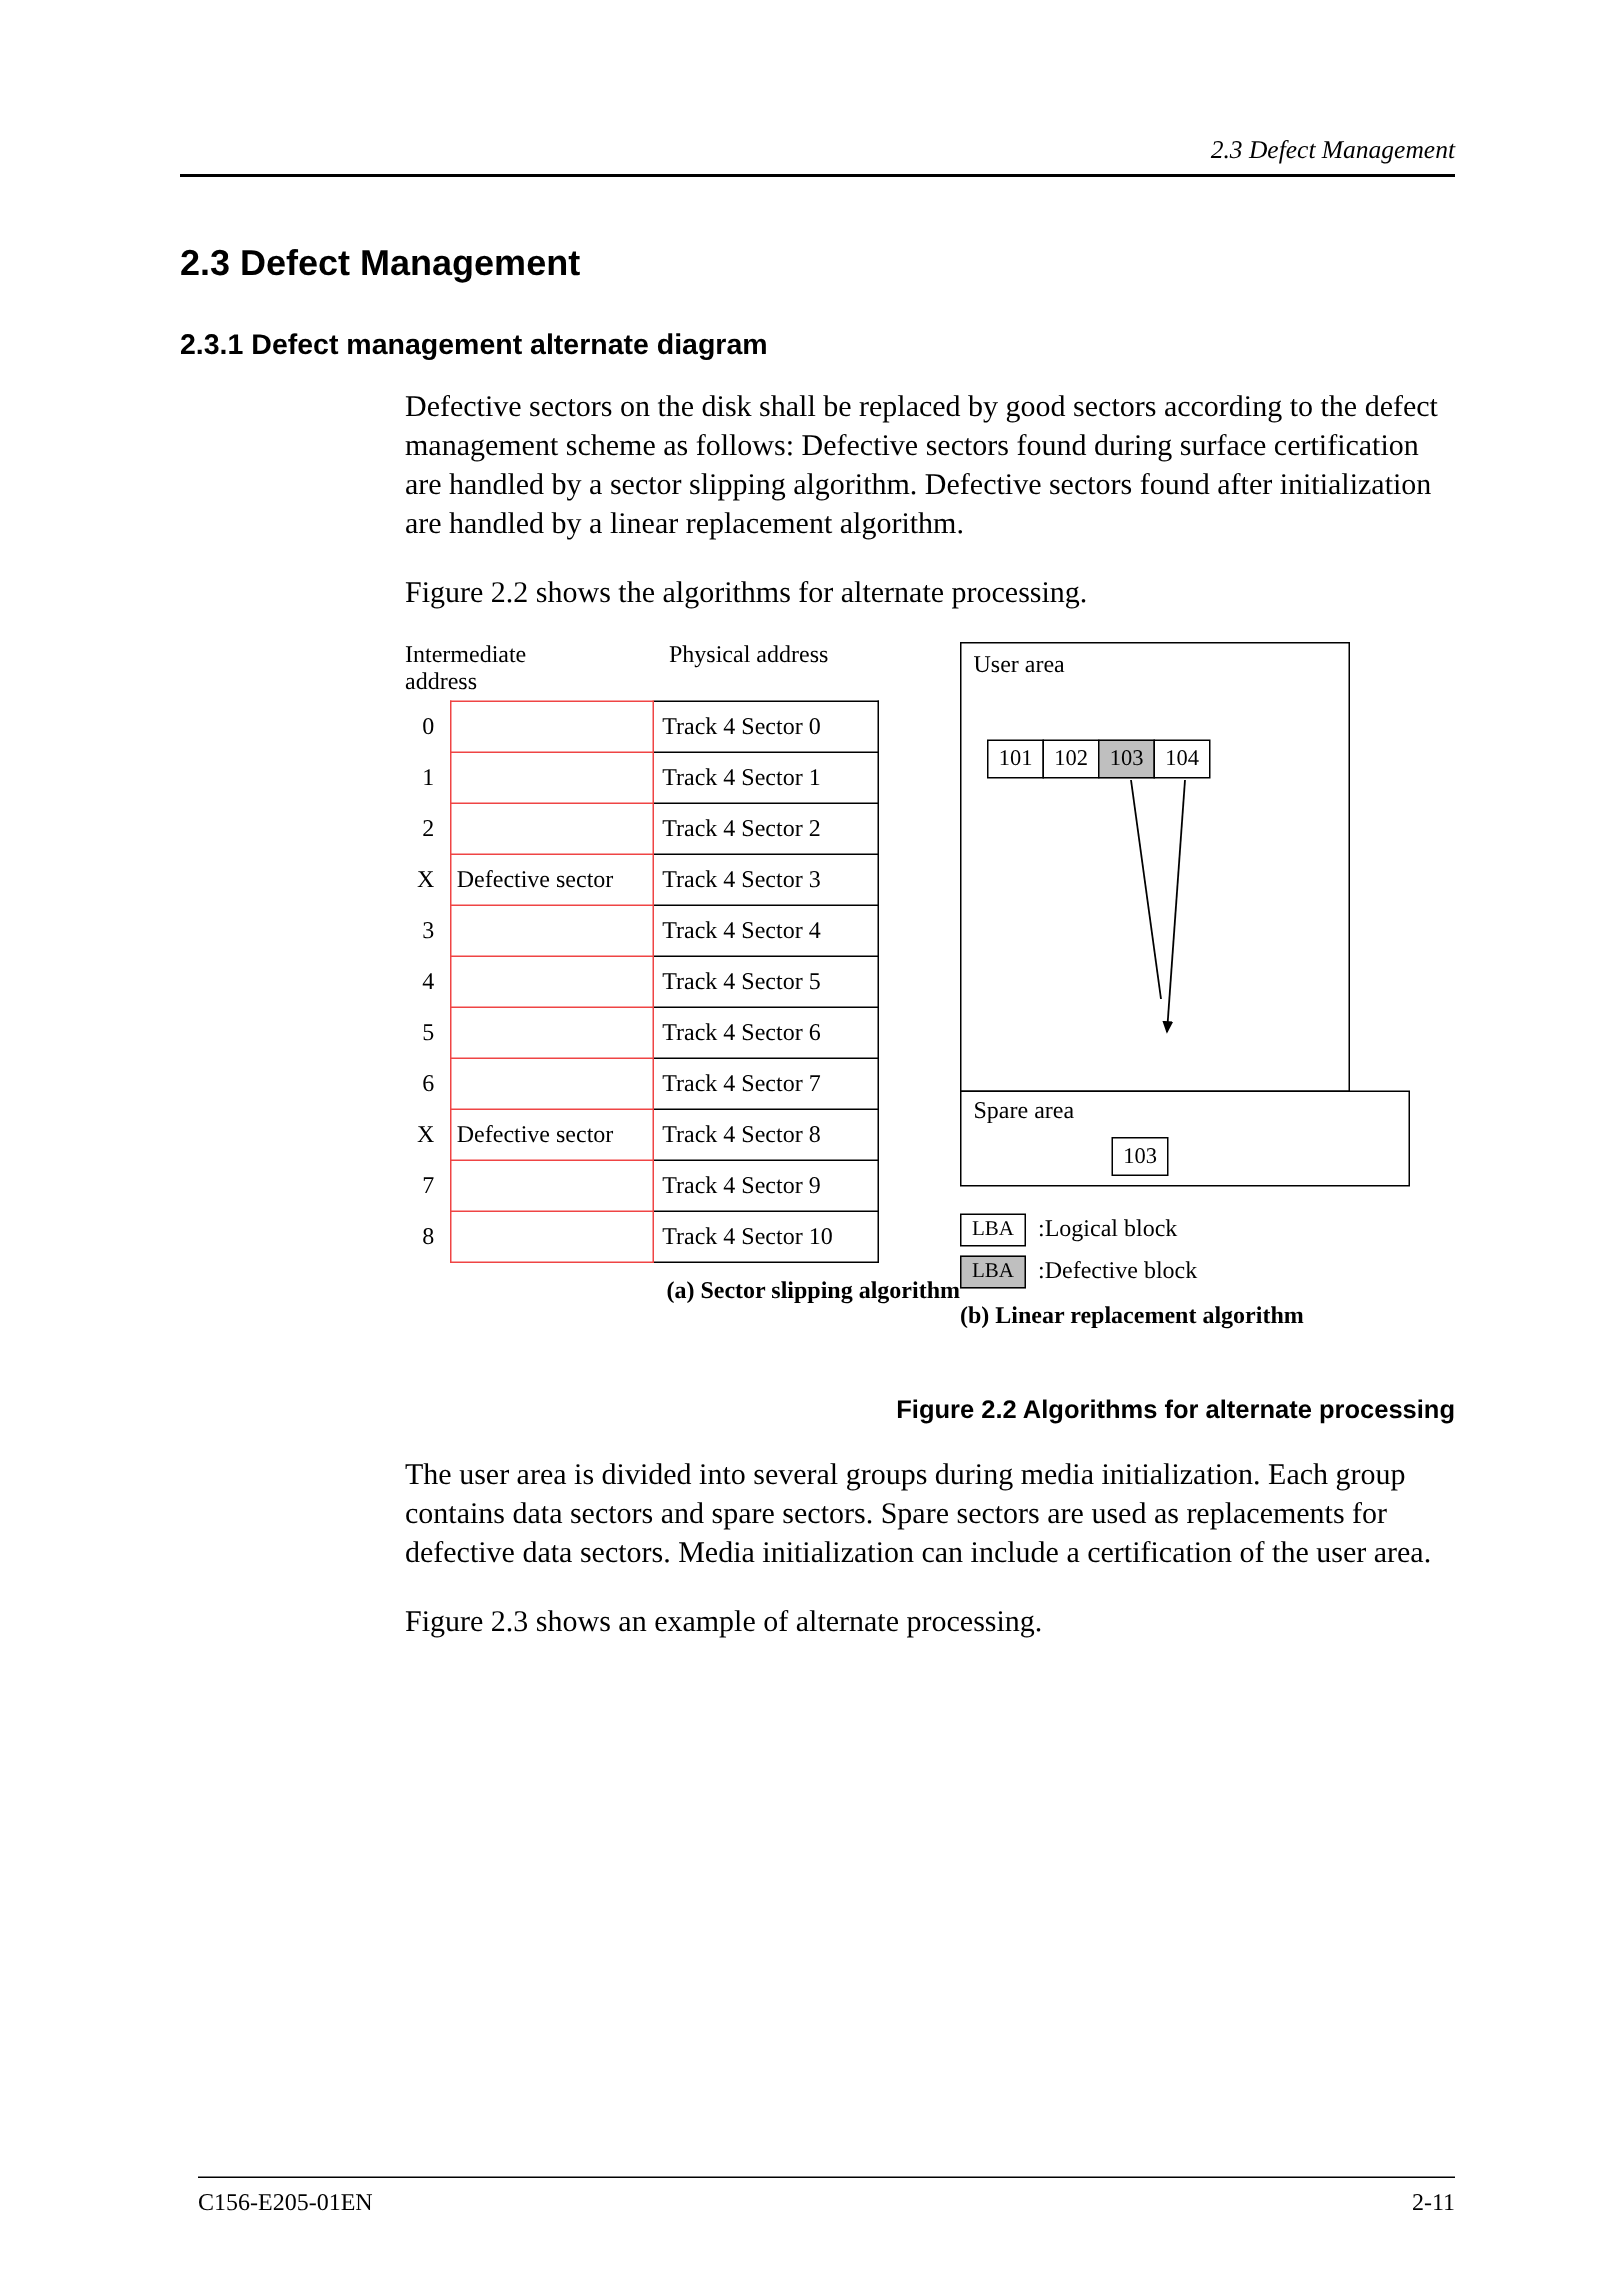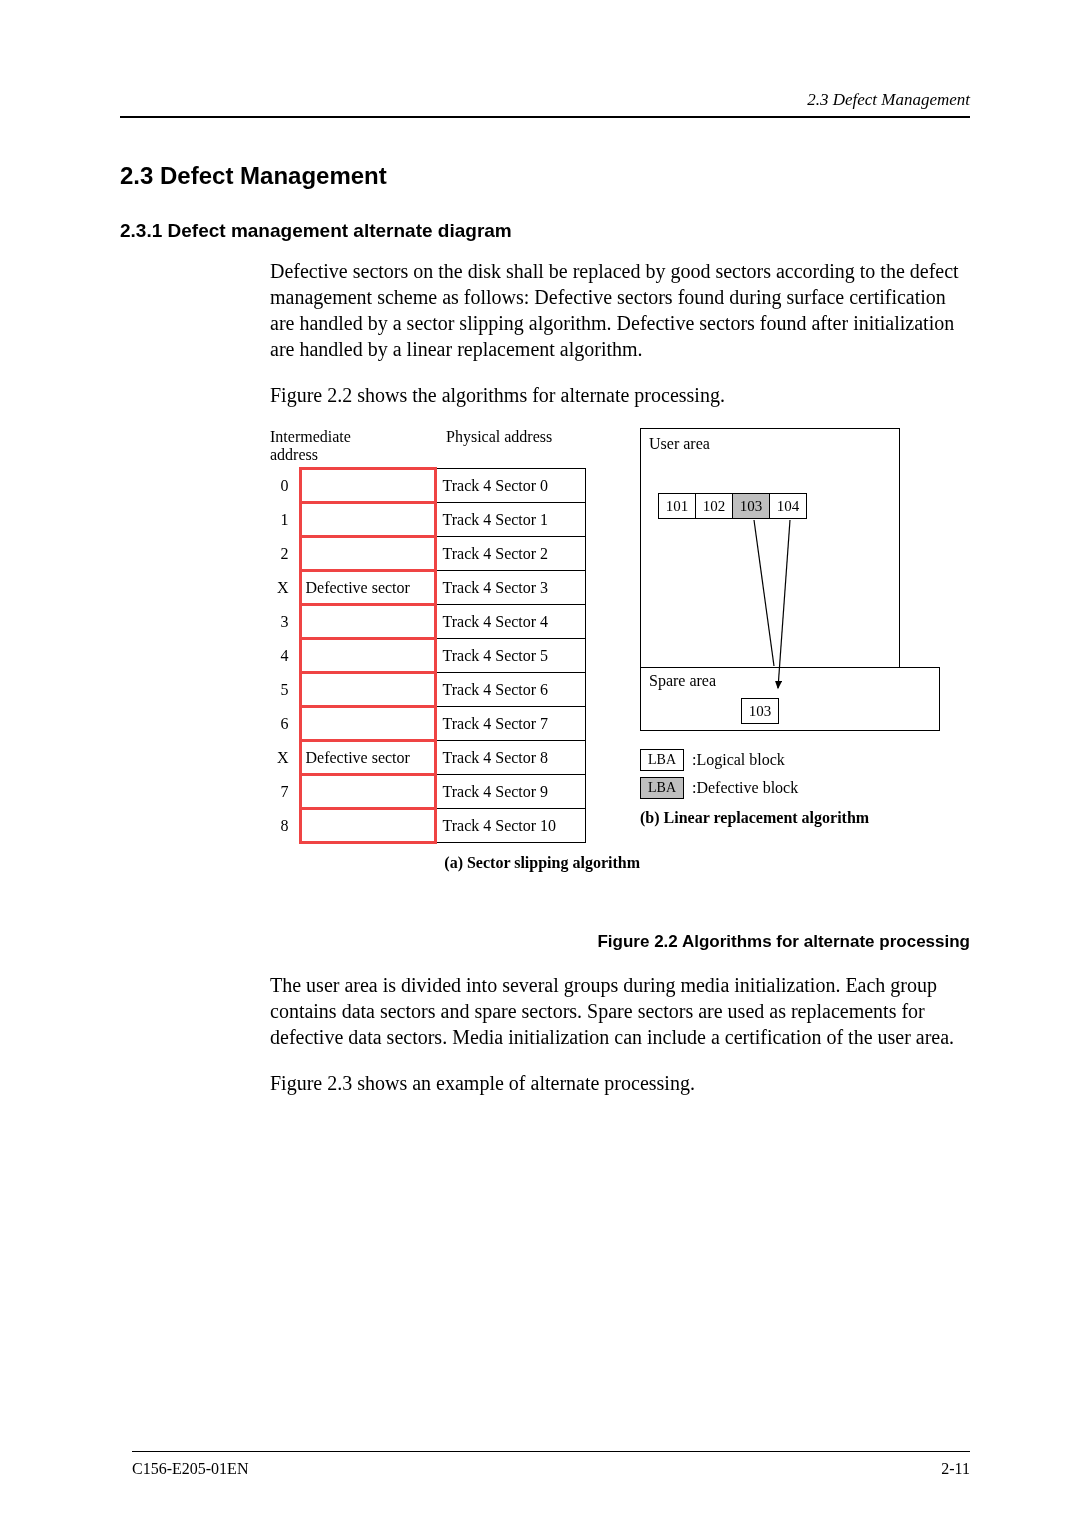--- a/index.html
+++ b/index.html
@@ -58,29 +58,29 @@
     align-items: flex-start;
   }
   
   .left-side { flex: 0 0 370px; }
   .lbl-row { display: flex; font-size: 16px; margin-bottom: 4px; }
   .lbl-inter { width: 110px; line-height: 1.1; }
   .lbl-phys { margin-left: 66px; }
   table.slip { border-collapse: collapse; font-size: 16px; }
   table.slip td { height: 34px; vertical-align: middle; }
   td.ia { width: 30px; text-align: right; padding-right: 10px; border: none; }
-  td.def { width: 135px; border: 3px solid #ef4444; padding-left: 4px; }
+  td.def { width: 135px; border: 1px solid #ef4444; padding-left: 4px; }
   td.pa  { width: 150px; border: 1px solid #000; padding-left: 6px; }
   .caption-a { text-align: right; font-weight: bold; font-size: 16px; margin-top: 10px; padding-left: 30px; }
   
   .right-side { flex: 1; position: relative; height: 430px; }
   .user-box {
     border: 1px solid #000;
     width: 260px;
-    height: 240px;
+    height: 300px;
     position: relative;
     padding: 6px 8px;
     font-size: 16px;
   }
   .ublocks {
     position: absolute; top: 64px; left: 18px;
     display: flex;
   }
   .ublocks div {
     width: 38px; height: 26px; border: 1px solid #000;

